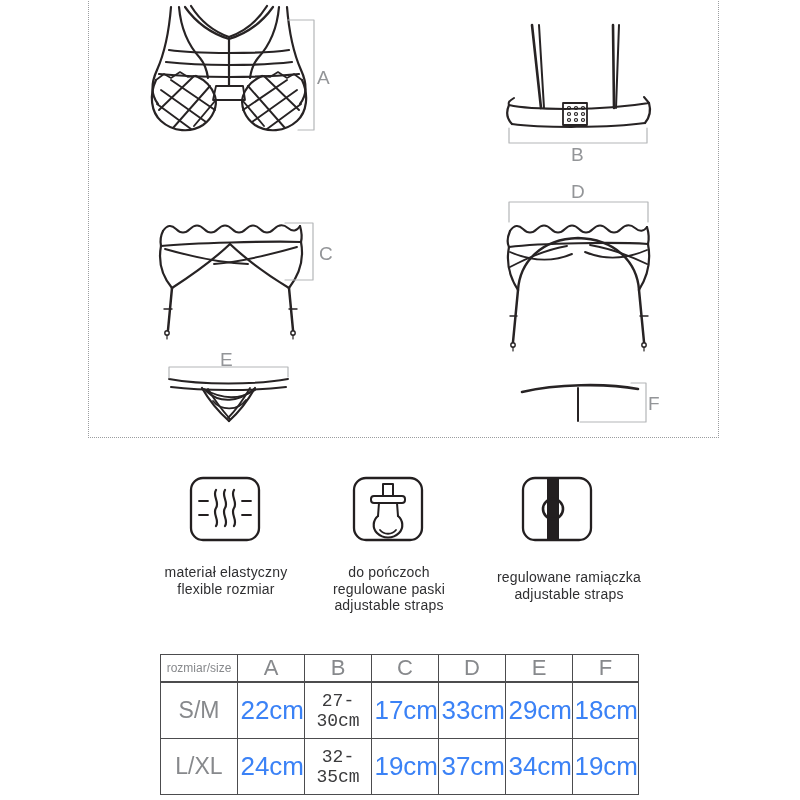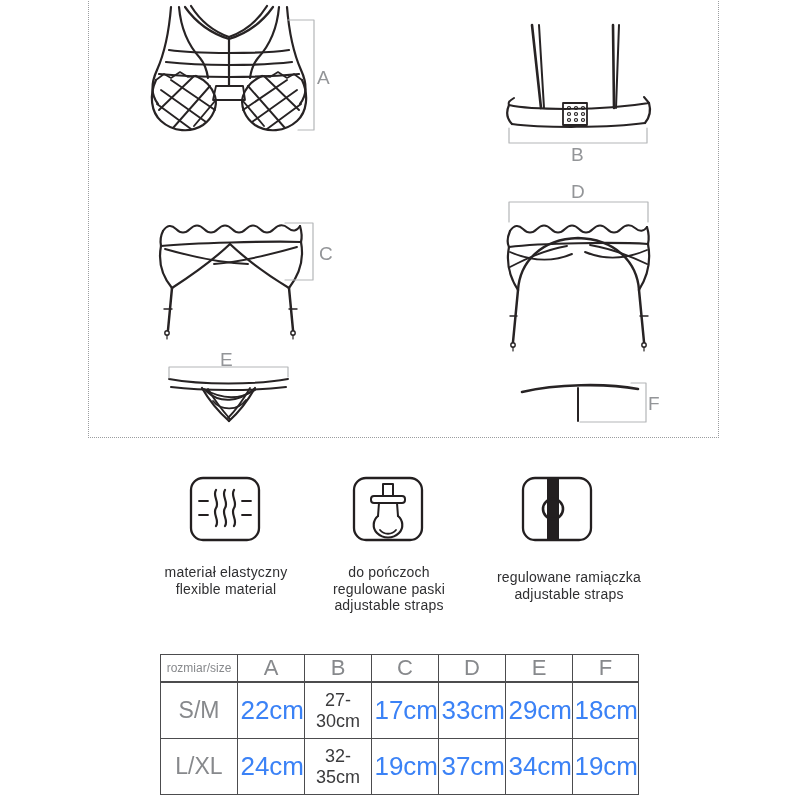--- a/index.html
+++ b/index.html
@@ -20,21 +20,21 @@
   table{border-collapse:collapse;table-layout:fixed;position:absolute;background:#fff;border-radius:9px;}
   td,th{border:1px solid #4c4c4e;text-align:center;vertical-align:middle;padding:0;font-weight:normal;}
   #size-header{left:160px;top:654px;width:478px;height:24px;}
   #size-header th{color:#87898c;}
   th.first-col{font-size:12px;}
   th.letter-col{font-size:22px;}
   #size-body{left:160px;top:682px;width:478px;height:112px;}
   #size-body tr{height:56px;}
   td.size-name{color:#87898c;font-size:23px;}
   td.value{color:#3b82f6;font-size:26px;text-align:right;}
-  td.value-small{color:#3b3b3d;font-size:18px;}
+  td.value-small{color:#3b3b3d;font-size:18px;font-family:Liberation Mono, monospace;}
 </style>
 </head>
 <body>
 
 <div id="stage">
 
   <div id="diagram-panel">
     <svg id="diagram-svg" width="629" height="437" viewBox="88 0 629 437" fill="none" stroke="#272324" stroke-width="2.2" stroke-linecap="round" stroke-linejoin="round">
 
       <g>
@@ -189,21 +189,21 @@
   <div class="icon-box" style="left:521px;top:476px">
     <svg width="72" height="66" viewBox="0 0 72 66" fill="none" stroke="#231f20">
       <rect x="2" y="2" width="68" height="62" rx="12" stroke-width="2.3"></rect>
       <rect x="26" y="3" width="12" height="60" fill="#231f20" stroke="none"></rect>
       <circle cx="32" cy="33" r="10" stroke-width="2.6"></circle>
     </svg>
   </div>
 
   <div class="feature-label" style="left:126px;top:564px;width:200px">
     <div>materiał elastyczny</div>
-    <div>flexible material</div>
+    <div>flexible rozmiar</div>
   </div>
   <div class="feature-label" style="left:299px;top:564px;width:180px">
     <div>do pończoch</div>
     <div>regulowane paski</div>
     <div>adjustable straps</div>
   </div>
   <div class="feature-label" style="left:469px;top:569px;width:200px">
     <div>regulowane ramiączka</div>
     <div>adjustable straps</div>
   </div>

